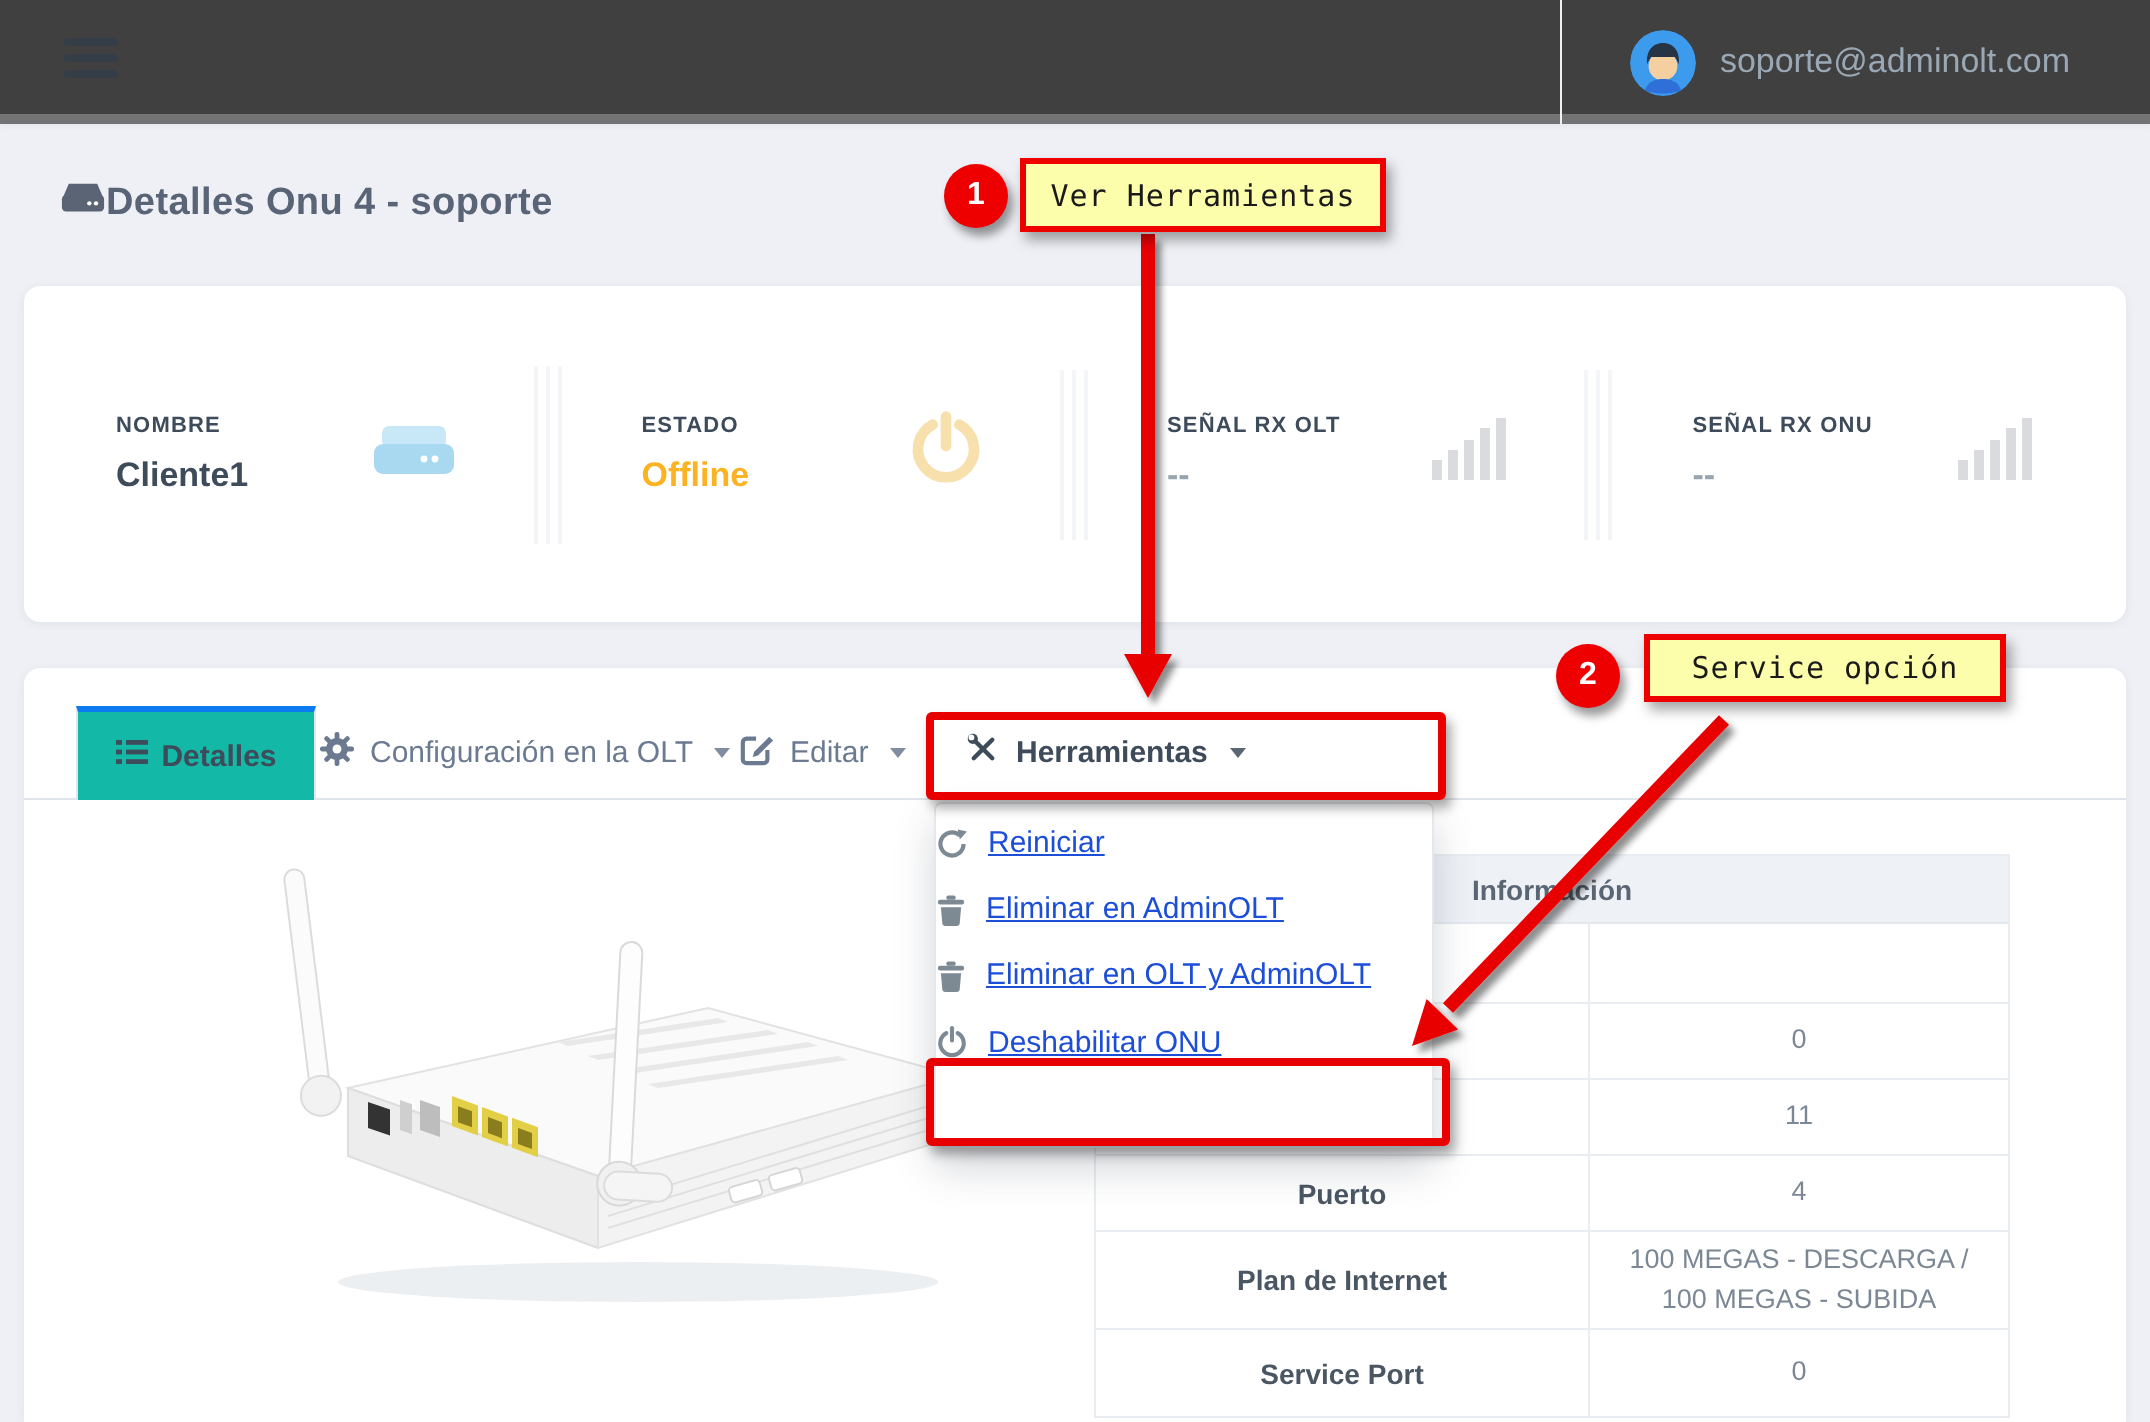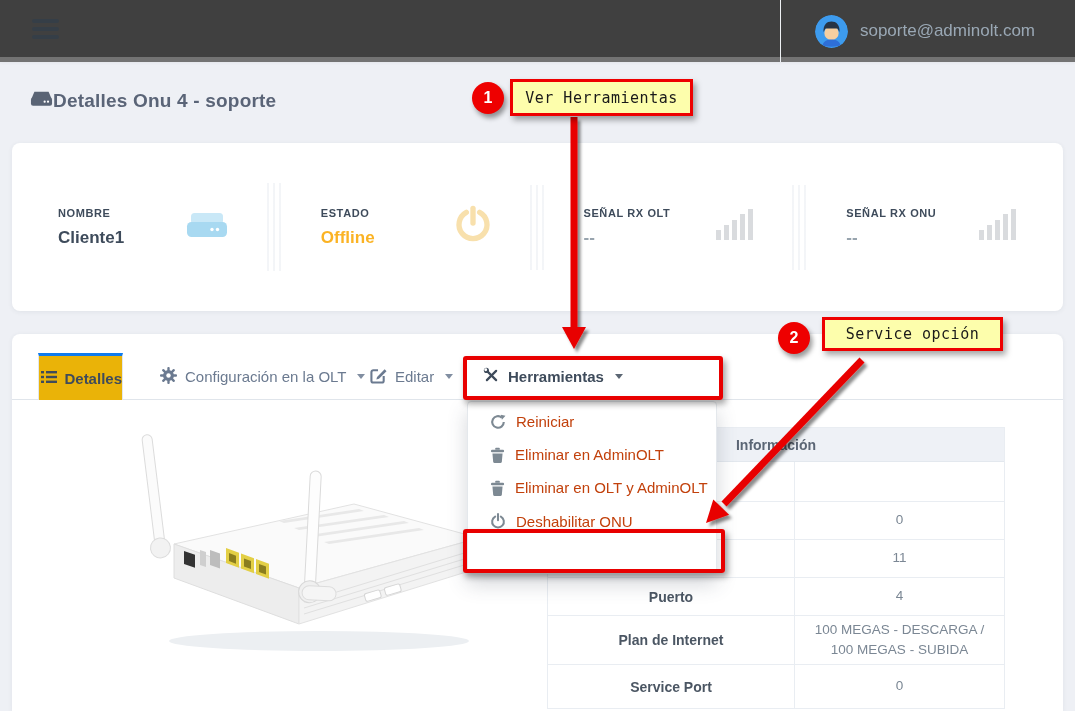--- a/index.html
+++ b/index.html
@@ -42,41 +42,41 @@
   .stat-value.dim { color:#98a4ae; font-weight:bold; }
   .stat-icon { flex:none; }
   
   .main-card {
     position:absolute; left:12px; top:334px; width:1051px; height:377px;
     background:#fff; border-radius:8px 8px 0 0; box-shadow:0 1px 5px rgba(40,50,70,.07); z-index:2;
   }
   .tabbar-border { position:absolute; left:0; right:0; top:65px; border-bottom:1px solid #e0e5eb; }
   .tab { position:absolute; top:19px; height:47px; display:flex; align-items:center; gap:8px; font-size:15px; color:#6b7a90; cursor:pointer; background:none; border:none; font-family:inherit; }
   .tab .caret { width:0; height:0; border-left:4.5px solid transparent; border-right:4.5px solid transparent; border-top:5px solid currentColor; margin-left:3px; opacity:.85; }
-  .tab-detalles { left:26px; width:85px; justify-content:flex-end; background:#eab308; border-top:3px solid #0d7bf0; border-left:1px solid #e2e7ec; border-right:1px solid #e2e7ec; color:#3e4b5b; font-weight:bold; gap:7px; }
+  .tab-detalles { left:26px; width:120px; justify-content:center; background:#14b8a6; border-top:3px solid #0d7bf0; border-left:1px solid #e2e7ec; border-right:1px solid #e2e7ec; color:#3e4b5b; font-weight:bold; gap:7px; }
   .tab-config { left:148px; }
   .tab-editar { left:358px; }
   .tab-herram { left:471px; color:#3e4b5b; font-weight:bold; }
   
   .product { position:absolute; left:42px; top:82px; width:438px; height:250px; }
   
   .info-table { position:absolute; left:535px; top:93px; width:458px; border:1px solid #e9edf2; font-size:14px; }
   .t-head { height:34px; background:#eef1f6; display:flex; align-items:center; justify-content:center; font-weight:bold; color:#5b6675; border-bottom:1px solid #e3e8ee; }
   .t-row { display:grid; grid-template-columns:247px 209px; border-bottom:1px solid #e9edf2; }
   .t-row:last-child { border-bottom:none; }
   .t-label { display:flex; align-items:center; justify-content:center; font-weight:bold; color:#4b5663; border-right:1px solid #e9edf2; padding:0 10px; text-align:center; }
   .t-value { display:flex; align-items:center; justify-content:center; color:#7b8794; font-size:13.5px; padding:4px 14px; text-align:center; line-height:1.5; }
   .r1{height:40px}.r2{height:38px}.r3{height:38px}.r4{height:38px}.r5{height:49px}.r6{height:43px}
   
   .dropdown {
     position:absolute; left:467px; top:401px; width:250px; height:173px;
     background:#fff; border:1px solid #e4e8ec; border-radius:4px;
     box-shadow:0 10px 20px rgba(60,70,85,.22); z-index:20; padding-top:3px;
   }
-  .menu-item { height:33.2px; display:flex; align-items:center; padding-left:22px; gap:10px; font-size:15px; color:#c2410c; cursor:pointer; background:none; border:none; width:100%; font-family:inherit; }
+  .menu-item { height:33.2px; display:flex; align-items:center; gap:10px; font-size:15px; color:#1d4ed8; cursor:pointer; background:none; border:none; width:100%; font-family:inherit;text-decoration:underline; }
   .menu-item .mi { display:flex; flex:none; }
   
   .red-rect { position:absolute; border:4px solid #e80000; border-radius:3px; box-shadow:2.5px 4px 6px rgba(0,0,0,.35); z-index:30; pointer-events:none; }
   #rect-herramientas { left:463px; top:356px; width:260px; height:44px; }
   #rect-habilitar   { left:463px; top:529px; width:262px; height:44px; }
   .ann-circle {
     position:absolute; width:32px; height:32px; border-radius:50%;
     background:#ee0000; color:#fff; font-weight:bold; font-size:16px;
     display:flex; align-items:center; justify-content:center;
     box-shadow:2.5px 4px 5px rgba(0,0,0,.4); z-index:50;

